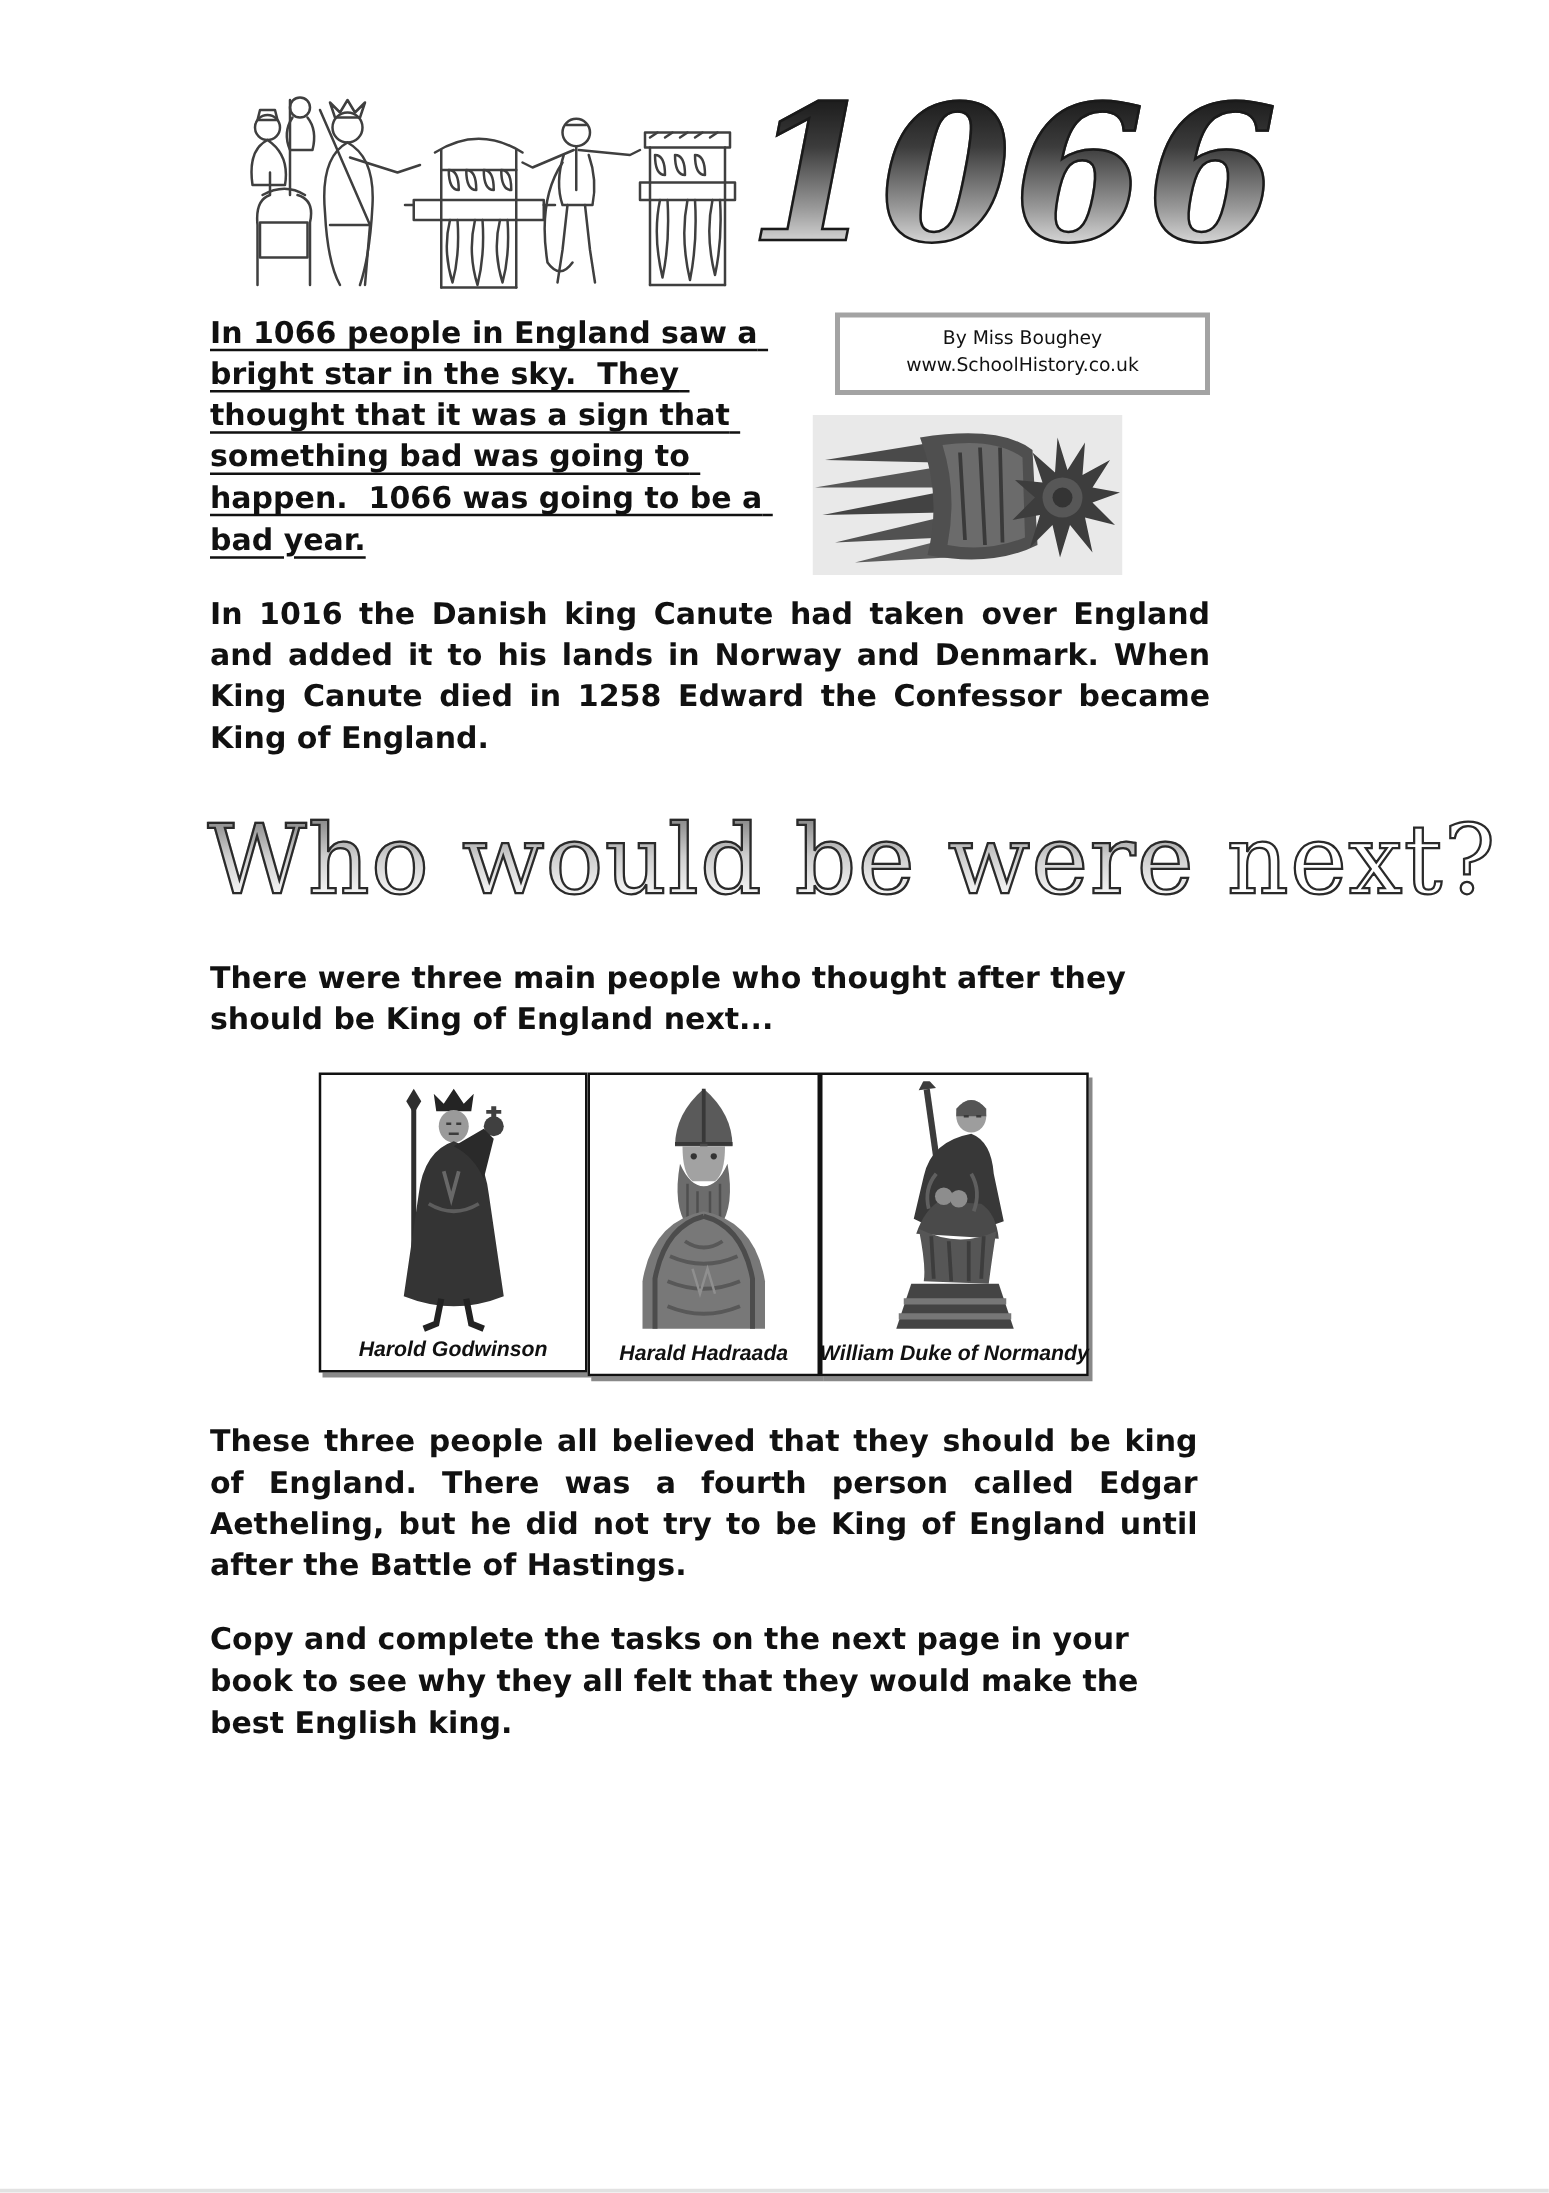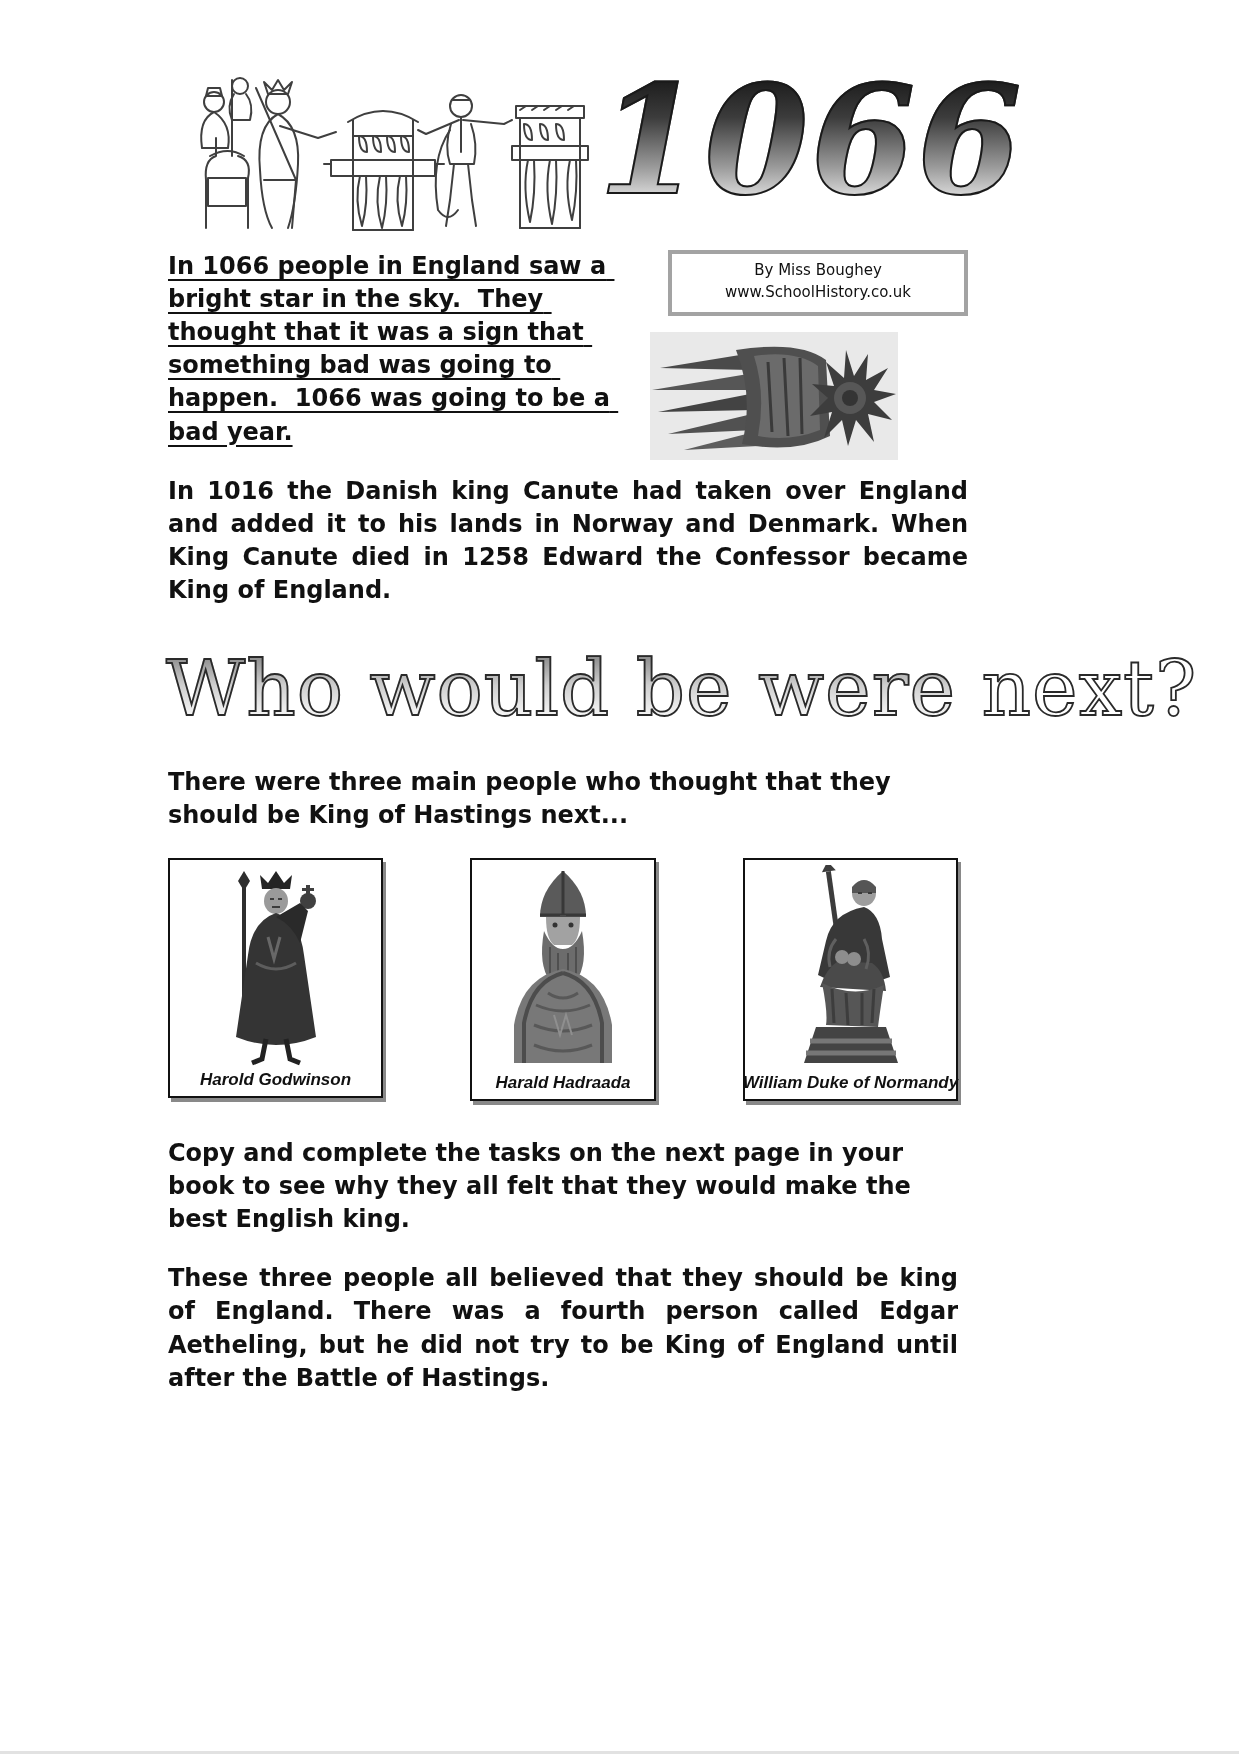--- a/index.html
+++ b/index.html
@@ -48,21 +48,21 @@
   .big-heading{
     margin:14px 0 34px -2px;
     font-family:"DejaVu Serif",serif;font-weight:normal;
     font-size:77px;line-height:1.1;letter-spacing:1px;white-space:nowrap;
     background:linear-gradient(180deg,#777 0%,#cfcfcf 45%,#ffffff 90%);
     -webkit-background-clip:text;background-clip:text;color:transparent;
     -webkit-text-stroke:1.8px #2a2a2a;
   }
   
   .claimants-row{
-    display:flex;justify-content:space-between;align-items:flex-start;
+    display:flex;justify-content:center;align-items:flex-start;
     width:790px;margin:10px 0 36px 0;
   }
   .claimant-box{
     border:2px solid #111;background:#fff;box-shadow:3px 4px 0 rgba(40,40,40,.55);
     display:flex;flex-direction:column;align-items:center;
     padding:4px 4px 4px;box-sizing:border-box;
   }
   .claimant-box.b1{width:215px;height:240px;}
   .claimant-box.b2{width:186px;height:243px;}
   .claimant-box.b3{width:215px;height:243px;}
@@ -159,21 +159,21 @@
     </div>
 
     <p class="para underlined">In 1066 people in England saw a bright star in the sky.  They thought that it was a sign that something bad was going to happen.  1066 was going to be a bad year.</p>
 
     <p class="para justify">In 1016 the Danish king Canute had taken over England and added it to his lands in Norway and Denmark. When King Canute died in 1258 Edward the Confessor became King of England.</p>
     <div class="clear"></div>
 
 
     <div class="big-heading">Who would be were next?</div>
 
-    <p class="para">There were three main people who thought that they should be King of Hastings next...</p>
+    <p class="para">There were three main people who thought after they should be King of England next...</p>
 
 
     <div class="claimants-row">
 
       <div class="claimant-box b1">
         <div class="claimant-fig">
           <svg width="160" height="200" viewBox="0 0 160 200">
 
             <rect x="46" y="14" width="4" height="150" fill="#2e2e2e"></rect>
             <path d="M48 4 L54 14 L48 24 L42 14 Z" fill="#2e2e2e"></path>
@@ -246,18 +246,18 @@
 
             <path d="M48 162 L118 162 L130 198 L36 198 Z" fill="#444"></path>
             <path d="M42 176 L124 176 M38 188 L128 188" stroke="#777" stroke-width="5"></path>
           </svg>
         </div>
         <div class="claimant-caption">William Duke of Normandy</div>
       </div>
 
     </div>
 
+    <p class="para justify" style="width:790px;">These three people all believed that they should be king of England. There was a fourth person called Edgar Aetheling, but he did not try to be King of England until after the Battle of Hastings.</p>
+
     <p class="para" style="width:790px;">Copy and complete the tasks on the next page in your book to see why they all felt that they would make the best English king.</p>
-
-    <p class="para justify" style="width:790px;">These three people all believed that they should be king of England. There was a fourth person called Edgar Aetheling, but he did not try to be King of England until after the Battle of Hastings.</p>
 
   </div>
 </div>
 
 </body></html>

